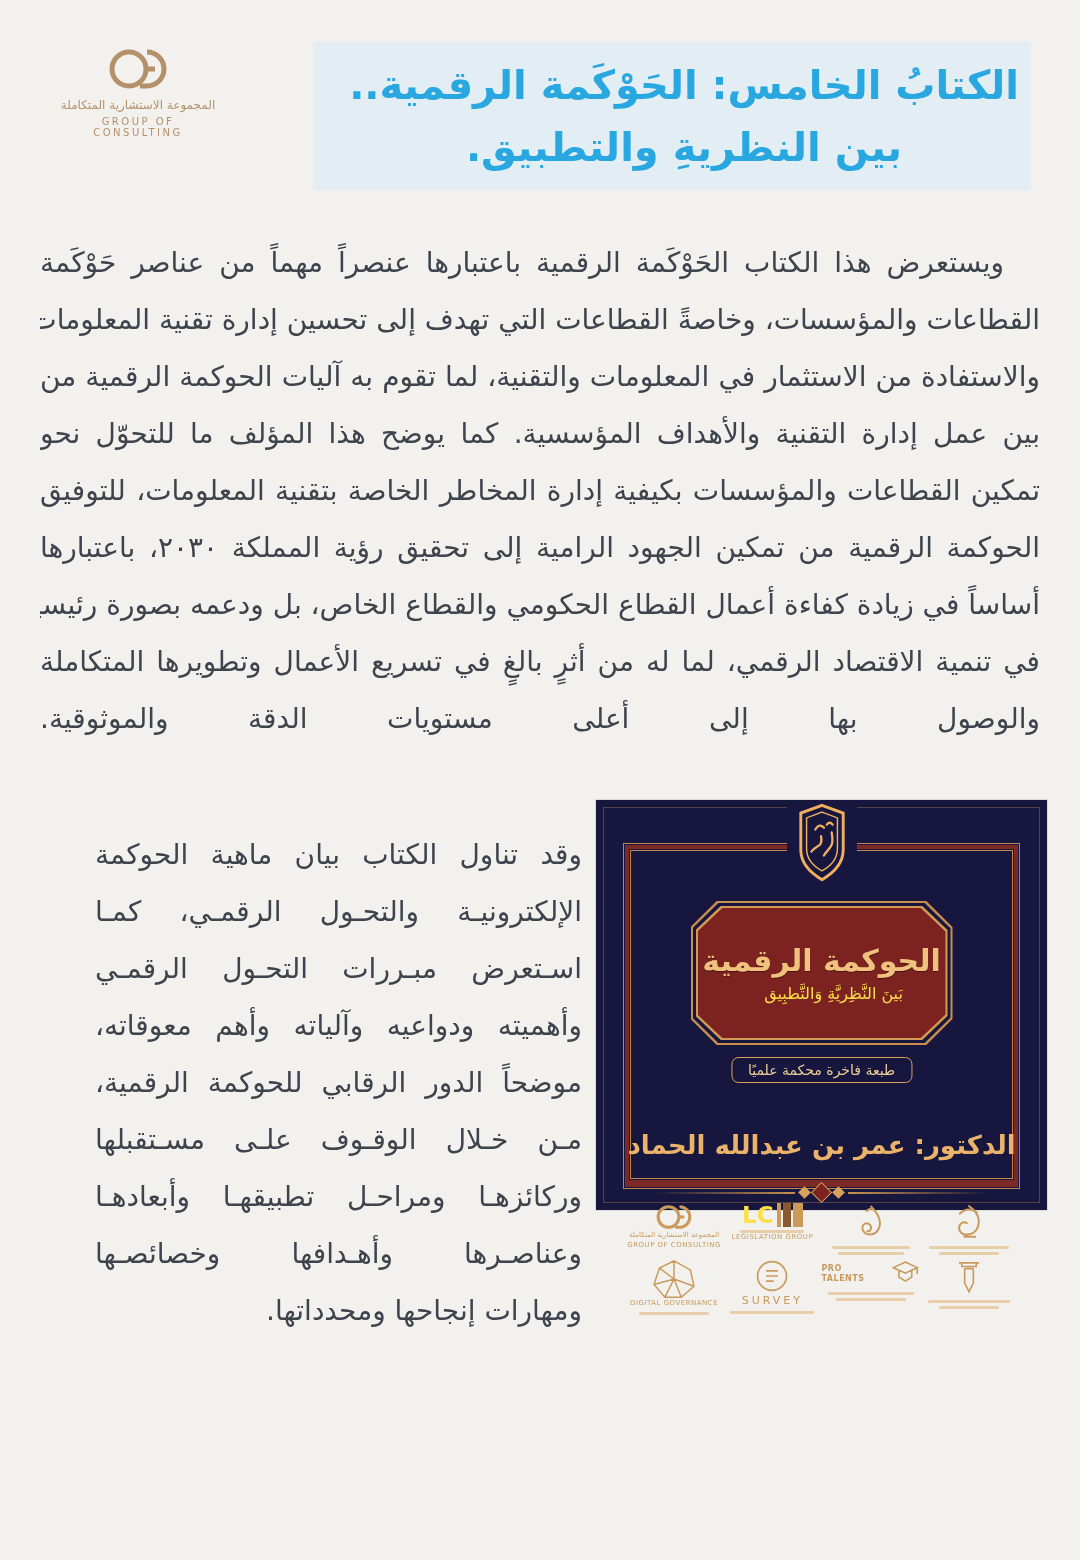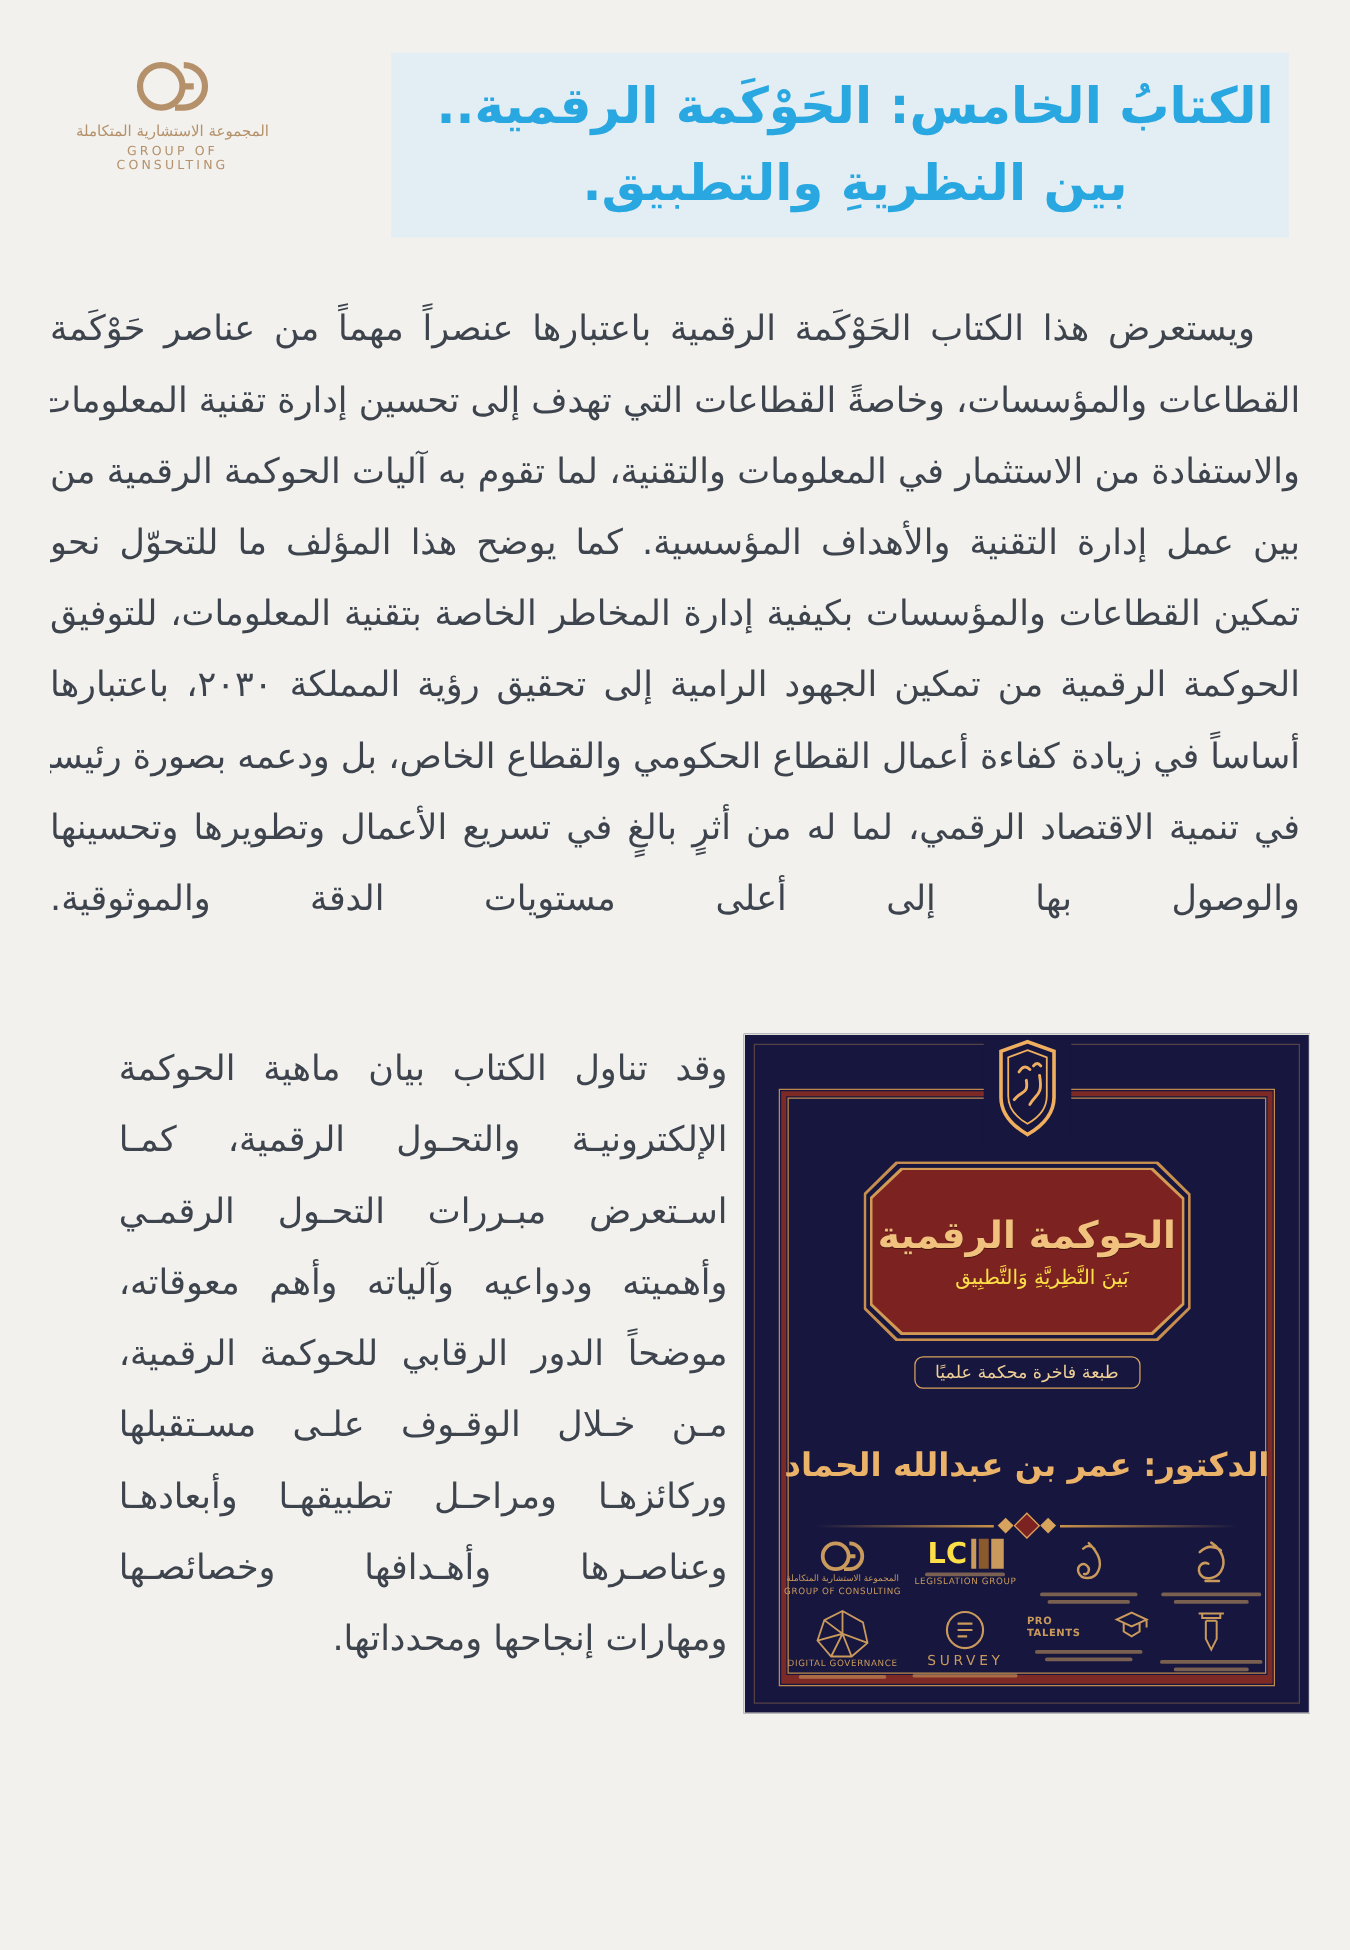--- a/index.html
+++ b/index.html
@@ -23,21 +23,21 @@
   .intro { position:absolute; left:40px; top:234px; width:1000px; direction:rtl;
     color:#3E444D; font-size:28px; }
   .t-line { height:57px; line-height:57px; text-align:justify; text-align-last:justify; white-space:nowrap; overflow:hidden; }
   .t-line.indent { padding-right:36px; }
   .t-line.no-stretch { text-align-last:right; }
 
   .overview { position:absolute; left:95px; top:826px; width:487px; direction:rtl;
     color:#3E444D; font-size:28px; }
 
   
-  .cover { position:absolute; left:595px; top:827px; width:453px; height:544px;
+  .cover { position:absolute; left:595px; top:799px; width:453px; height:412px;
     background:#16163F; box-shadow:0 0 0 1px #dddbd6 inset; }
   .cover-edge { position:absolute; inset:8px; border:1px solid rgba(200,150,80,.35); }
   .frame { position:absolute; left:28px; right:28px; top:44px; bottom:22px; border:1px solid #C08A4E; }
   .frame::before { content:""; position:absolute; inset:1px; border:4px solid #7D2A26; border-bottom-width:7px; }
   .frame::after  { content:""; position:absolute; inset:6px 6px 9px; border:1px solid #C08A4E; }
 
   .shield { position:absolute; top:4px; left:50%; transform:translateX(-50%);
     background:#16163F; padding:0 8px; z-index:3; }
 
   .panel { position:absolute; top:102px; left:50%; transform:translateX(-50%);
@@ -101,27 +101,27 @@
   </div>
 
   <div class="intro">
     <div class="t-line indent">ويستعرض هذا الكتاب الحَوْكَمة الرقمية باعتبارها عنصراً مهماً من عناصر حَوْكَمة</div>
     <div class="t-line">القطاعات والمؤسسات، وخاصةً القطاعات التي تهدف إلى تحسين إدارة تقنية المعلومات</div>
     <div class="t-line">والاستفادة من الاستثمار في المعلومات والتقنية، لما تقوم به آليات الحوكمة الرقمية من</div>
     <div class="t-line">بين عمل إدارة التقنية والأهداف المؤسسية. كما يوضح هذا المؤلف ما للتحوّل نحو</div>
     <div class="t-line">تمكين القطاعات والمؤسسات بكيفية إدارة المخاطر الخاصة بتقنية المعلومات، للتوفيق</div>
     <div class="t-line">الحوكمة الرقمية من تمكين الجهود الرامية إلى تحقيق رؤية المملكة ٢٠٣٠، باعتبارها</div>
     <div class="t-line">أساساً في زيادة كفاءة أعمال القطاع الحكومي والقطاع الخاص، بل ودعمه بصورة رئيسية</div>
-    <div class="t-line">في تنمية الاقتصاد الرقمي، لما له من أثرٍ بالغٍ في تسريع الأعمال وتطويرها وتحسينها</div>
+    <div class="t-line">في تنمية الاقتصاد الرقمي، لما له من أثرٍ بالغٍ في تسريع الأعمال وتطويرها المتكاملة</div>
     <div class="t-line">والوصول بها إلى أعلى مستويات الدقة والموثوقية.</div>
   </div>
 
   <div class="overview">
     <div class="t-line">وقد تناول الكتاب بيان ماهية الحوكمة</div>
-    <div class="t-line">الإلكترونيـة والتحـول الرقمية، كمـا</div>
+    <div class="t-line">الإلكترونيـة والتحـول الرقمـي، كمـا</div>
     <div class="t-line">اسـتعرض مبـررات التحـول الرقمـي</div>
     <div class="t-line">وأهميته ودواعيه وآلياته وأهم معوقاته،</div>
     <div class="t-line">موضحاً الدور الرقابي للحوكمة الرقمية،</div>
     <div class="t-line">مـن خـلال الوقـوف علـى مسـتقبلها</div>
     <div class="t-line">وركائزهـا ومراحـل تطبيقهـا وأبعادهـا</div>
     <div class="t-line">وعناصـرها وأهـدافها وخصائصـها</div>
     <div class="t-line no-stretch">ومهارات إنجاحها ومحدداتها.</div>
   </div>
 
   <div class="cover">

